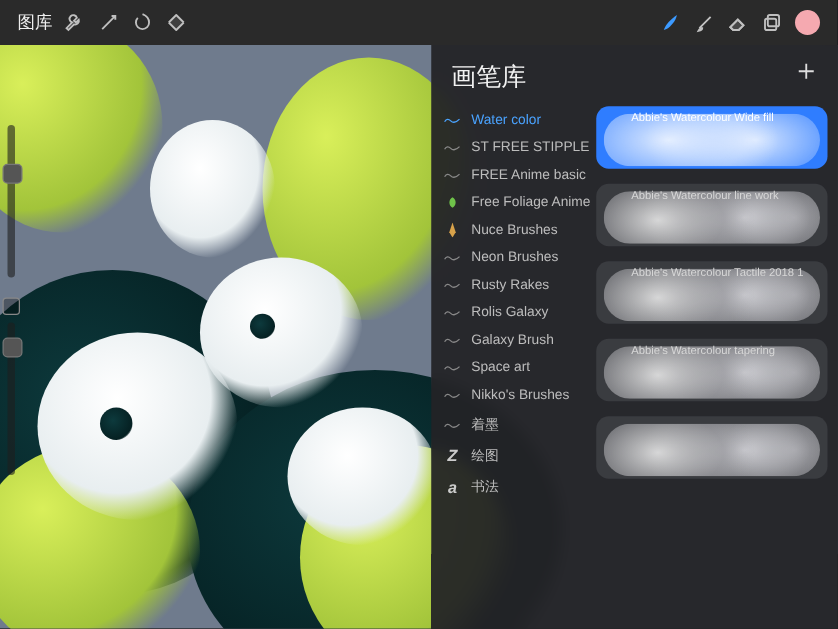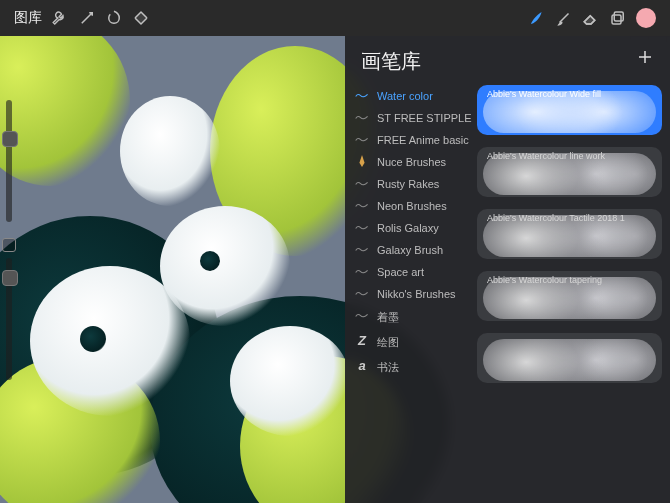--- a/index.html
+++ b/index.html
@@ -28,34 +28,34 @@
 
 .panel{position:absolute;right:0;top:36px;width:325px;height:467px;background:rgba(35,35,38,.94);backdrop-filter:blur(6px);display:flex;flex-direction:column}
 .phdr{display:flex;align-items:flex-start;justify-content:space-between;padding:12px 16px 8px}
 .phdr h1{margin:0;font-size:20px;font-weight:500;color:#f2f2f2}
 .plus{width:18px;height:18px;color:#ddd;cursor:pointer}
 .plus svg{width:100%;height:100%;stroke:currentColor;stroke-width:2;fill:none}
 .grid-bg{position:absolute;right:0;top:36px;width:40px;height:467px;background-image:linear-gradient(#333 1px,transparent 1px),linear-gradient(90deg,#333 1px,transparent 1px);background-size:18px 18px;opacity:.25}
 
 .cols{display:flex;flex:1;overflow:hidden}
 .sets{width:128px;overflow:hidden;display:flex;flex-direction:column;gap:0;padding-top:2px}
-.set{display:flex;gap:8px;padding:5px 8px 5px 10px;font-size:11px;color:#bdbdbd;cursor:pointer;white-space:nowrap;overflow:hidden}
+.set{display:flex;align-items:center;gap:8px;padding:5px 8px 5px 10px;font-size:11px;color:#bdbdbd;cursor:pointer;white-space:nowrap;overflow:hidden}
 .set.sel{color:#4aa3ff}
 .set-ico{width:14px;height:10px;flex:0 0 14px;display:flex;align-items:center;justify-content:center}
 .set-ico.wave svg{width:14px;height:8px;stroke:#888;fill:none;stroke-width:1.5}
 .set.sel .set-ico.wave svg{stroke:#4aa3ff}
 .set-ico.leaf2 svg{fill:#6fc24a;stroke:none;width:10px;height:10px}
 .set-ico.pen svg{width:10px;height:12px;stroke:none;fill:#d8a24a}
 .txtico{font-size:13px;font-style:italic;font-weight:700;color:#ccc}
 
 .brushes{flex:1;overflow:hidden;padding:2px 8px 0 4px}
 .brush{position:relative;margin:0 0 12px;border-radius:10px;height:50px;overflow:hidden;cursor:pointer}
 .brush.sel{background:#2f7dff}
 .brush.un{background:#3a3c40}
-.bname{position:absolute;left:10px;top:4px;font-size:9px;color:#fff;white-space:nowrap;z-index:2}
+.bname{position:absolute;left:28px;top:4px;font-size:9px;color:#fff;white-space:nowrap;z-index:2}
 .brush.un .bname{color:#d7d7d7}
 .stroke{position:absolute;inset:6px 6px 2px;border-radius:25px}
 .stroke.sel{background:radial-gradient(ellipse 60% 120% at 30% 50%,rgba(255,255,255,.85),rgba(255,255,255,.35) 60%,transparent 85%),radial-gradient(ellipse 60% 130% at 70% 50%,rgba(255,255,255,.8),rgba(255,255,255,.25) 55%,transparent 85%)}
 .stroke.cloud{background:radial-gradient(ellipse 55% 140% at 25% 55%,rgba(230,230,230,.9),rgba(160,160,165,.5) 55%,transparent 82%),radial-gradient(ellipse 55% 140% at 65% 50%,rgba(225,225,230,.85),rgba(150,150,155,.45) 55%,transparent 85%),radial-gradient(ellipse 40% 120% at 88% 50%,rgba(210,210,215,.7),transparent 80%)}
 </style>
 </head>
 <body>
 <div class="app">
 
 <div class="topbar">
@@ -166,42 +166,50 @@
           </div>
           <div class="set">
             <span class="set-ico wave">
               <svg viewBox="0 0 20 8">
                 <path d="M1 6 Q4 1 8 5 T18 3"></path>
               </svg>
             </span>
             <span>FREE Anime basic</span>
           </div>
           <div class="set">
+            <span class="set-ico leaf2">
+              <svg viewBox="0 0 12 12">
+                <path d="M6 1 C10 3 10 9 6 11 C2 9 2 3 6 1 Z"></path>
+              </svg>
+            </span>
+            <span>Free Foliage Anime</span>
+          </div>
+          <div class="set">
             <span class="set-ico pen">
               <svg viewBox="0 0 10 14">
                 <path d="M5 0 L8 9 L5 14 L2 9 Z"></path>
               </svg>
             </span>
             <span>Nuce Brushes</span>
           </div>
           <div class="set">
             <span class="set-ico wave">
               <svg viewBox="0 0 20 8">
                 <path d="M1 6 Q4 1 8 5 T18 3"></path>
               </svg>
             </span>
+            <span>Neon Brushes</span>
+          </div>
+          <div class="set">
+            <span class="set-ico wave">
+              <svg viewBox="0 0 20 8">
+                <path d="M1 6 Q4 1 8 5 T18 3"></path>
+              </svg>
+            </span>
             <span>Rusty Rakes</span>
-          </div>
-          <div class="set">
-            <span class="set-ico wave">
-              <svg viewBox="0 0 20 8">
-                <path d="M1 6 Q4 1 8 5 T18 3"></path>
-              </svg>
-            </span>
-            <span>Neon Brushes</span>
           </div>
           <div class="set">
             <span class="set-ico wave">
               <svg viewBox="0 0 20 8">
                 <path d="M1 6 Q4 1 8 5 T18 3"></path>
               </svg>
             </span>
             <span>Rolis Galaxy</span>
           </div>
           <div class="set">

